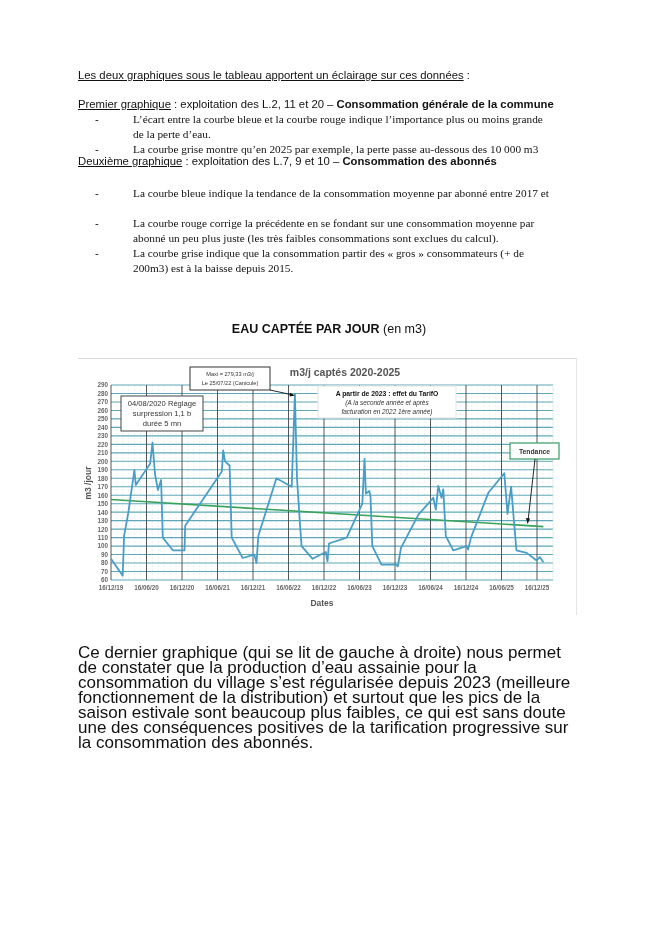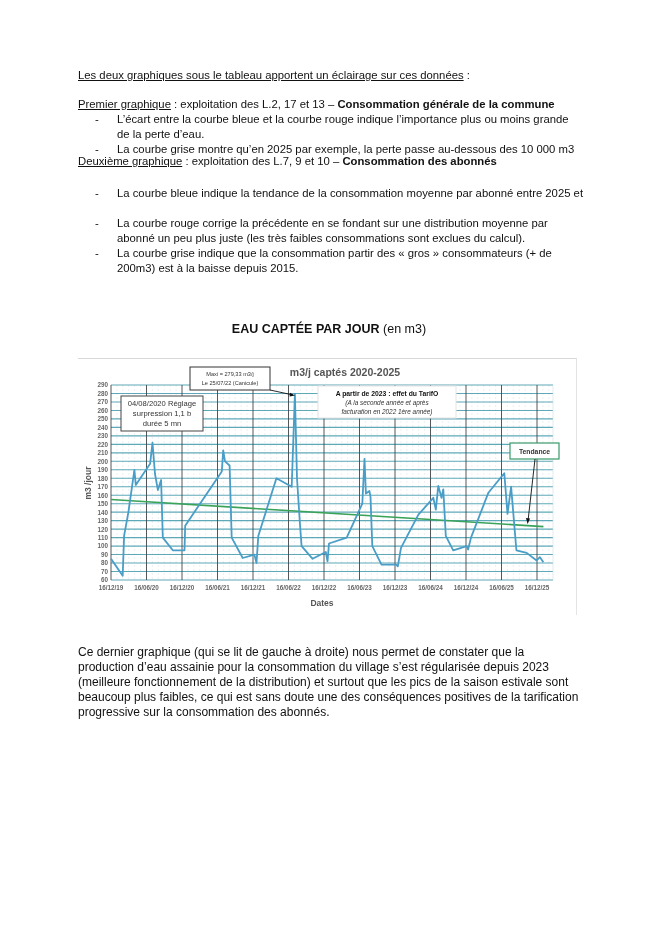--- a/index.html
+++ b/index.html
@@ -5,57 +5,57 @@
   html, body { margin: 0; padding: 0; background: #ffffff; }
   body { width: 658px; height: 930px; position: relative; overflow: hidden;
          font-family: "Liberation Sans", sans-serif; color: #111; }
   .page-text { position: absolute; font-family: "Liberation Sans", sans-serif; font-size: 11.3px; line-height: 14.6px; color: #111; }
   .u { text-decoration: underline; margin-top: 48px; }
   .b { font-weight: bold; }
   .intro { left: 78px; top: 68px; }
   .sec-head { left: 78px; }
   .bullet { position: absolute; left: 95px; width: 485px; }
   .bullet .dash { position: absolute; left: 0; top: 0; }
-  .bullet .btxt { position: absolute; left: 22px; width: 470px; }
+  .bullet .btxt { position: absolute; left: 38px; width: 470px; font-family: Liberation Serif, serif; }
   .chart-heading { position: absolute; left: 0; width: 658px; top: 322px; text-align: center;
                    font-size: 12.5px; }
-  .conclusion { position: absolute; left: 78px; top: 645px; width: 505px; font-size: 12px; line-height: 15px; }
+  .conclusion { position: absolute; left: 78px; top: 645px; width: 505px; font-size: 17px; line-height: 15px; }
   .chart-frame { position: absolute; left: 78px; top: 358px; width: 498px; height: 256px;
                  border-top: 1px solid #d8d8d8; border-right: 1px solid #e4e4e4; background: #fff; }
   svg text { font-family: "Liberation Sans", sans-serif; }
 </style>
 </head>
 <body>
 
 <div class="page-text intro">
   <span class="u">Les deux graphiques sous le tableau apportent un éclairage sur ces données</span><span> :</span>
 </div>
 
 <div class="page-text sec-head" style="top:97px;">
-  <span class="u">Premier graphique</span><span> : exploitation des L.2, 17 et 13 – </span><span class="b">Consommation générale de la commune</span>
+  <span class="u">Premier graphique</span><span> : exploitation des L.2, 11 et 20 – </span><span class="b">Consommation générale de la commune</span>
 </div>
 <div class="page-text bullet" style="top:112px;">
   <span class="dash">-</span>
   <span class="btxt"><span>L’écart entre la courbe bleue et la courbe rouge  indique l’importance  plus ou moins grande</span><br><span>de la perte d’eau.</span></span>
 </div>
 <div class="page-text bullet" style="top:142px;">
   <span class="dash">-</span>
   <span class="btxt">La courbe grise montre qu’en 2025 par exemple, la perte passe au-dessous des 10 000 m3</span>
 </div>
 
 <div class="page-text sec-head" style="top:154px;">
   <span class="u">Deuxième graphique</span><span> : exploitation des L.7, 9 et 10 – </span><span class="b">Consommation des abonnés</span>
 </div>
 <div class="page-text bullet" style="top:186px;">
   <span class="dash">-</span>
-  <span class="btxt"><span>La courbe bleue indique la tendance de la consommation moyenne par abonné entre 2025 et</span><br></span>
+  <span class="btxt"><span>La courbe bleue indique la tendance de la consommation moyenne par abonné entre 2017 et</span><br></span>
 </div>
 <div class="page-text bullet" style="top:216px;">
   <span class="dash">-</span>
-  <span class="btxt"><span>La courbe rouge corrige la précédente en se fondant sur une distribution moyenne par</span><br><span>abonné un peu plus juste (les très faibles consommations sont exclues du calcul).</span></span>
+  <span class="btxt"><span>La courbe rouge corrige la précédente en se fondant sur une consommation moyenne par</span><br><span>abonné un peu plus juste (les très faibles consommations sont exclues du calcul).</span></span>
 </div>
 <div class="page-text bullet" style="top:246px;">
   <span class="dash">-</span>
   <span class="btxt"><span>La courbe grise indique que la consommation partir des  « gros » consommateurs (+ de</span><br><span>200m3) est à la baisse depuis 2015.</span></span>
 </div>
 
 <div class="page-text chart-heading">
   <span class="b">EAU CAPTÉE PAR JOUR</span><span> (en m3)</span>
 </div>
 

